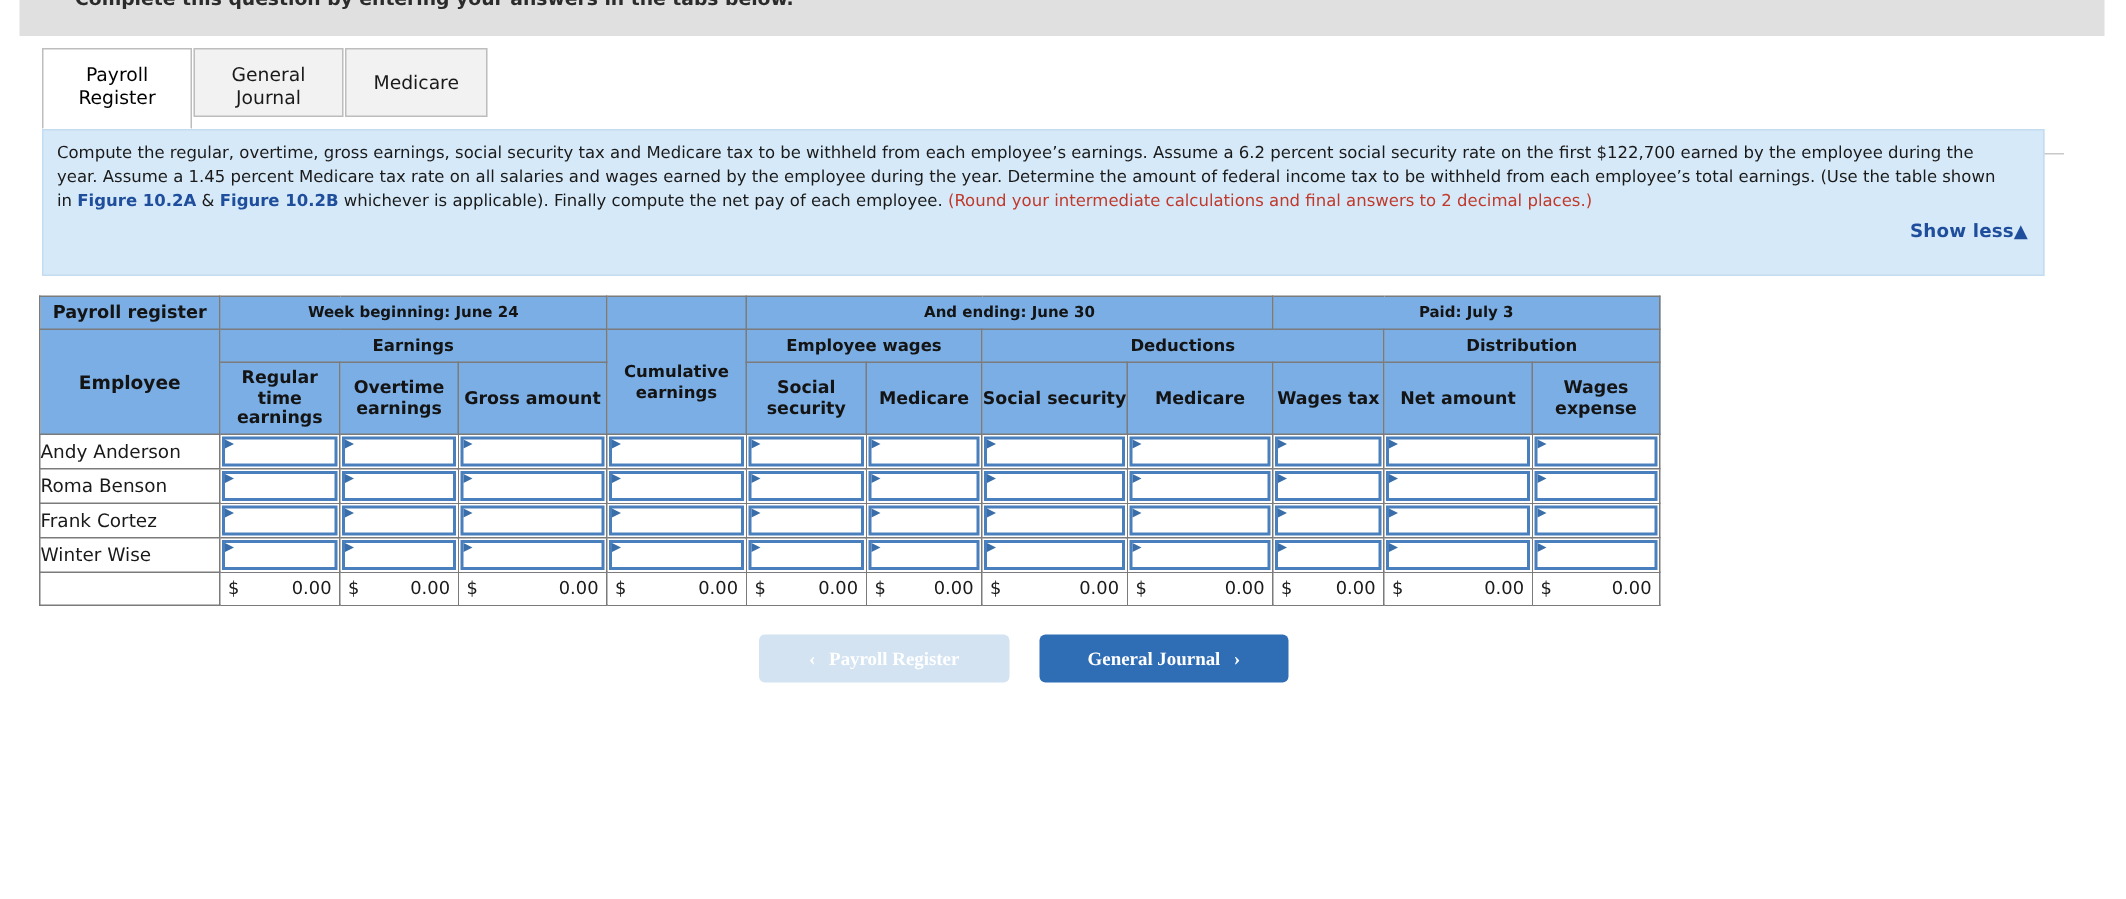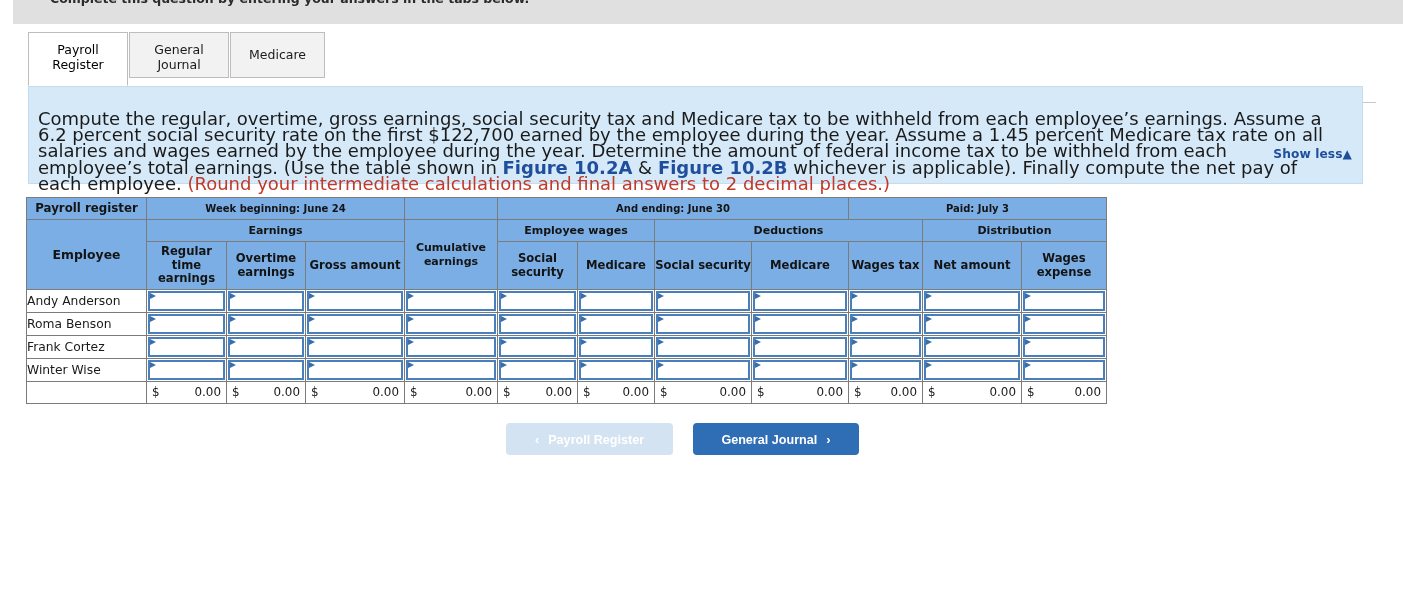--- a/index.html
+++ b/index.html
@@ -50,22 +50,22 @@
     background: #c8c8c8;
   }
 
   
   #instructions {
     position: absolute; left: 28px; top: 86px; width: 1335px; height: 98px;
     background: #d6e9f8;
     border: 1px solid #c3dcef;
   }
   #instruction-text {
-    position: absolute; left: 9px; top: 24px; width: 1295px;
-    font-size: 18px; line-height: 16.2px; color: #1a1a1a;
+    position: absolute; left: 9px; top: 7px; width: 1295px;
+    font-size: 11px; line-height: 16.2px; color: #1a1a1a;
   }
   #instruction-text b { color: #1f4e9c; }
   .red { color: #c0392b; }
   #show-less {
     position: absolute; right: 10px; bottom: 22px;
     font-size: 12.2px; font-weight: bold; color: #1f4e9c;
     cursor: pointer; letter-spacing: .1px;
   }
 
   
@@ -150,21 +150,21 @@
     border-bottom: 1px solid #8a8a8a;
   }
   .tot-dollar { position: absolute; left: 5px; top: 3px; }
   .tot-val    { position: absolute; right: 5px; top: 3px; }
 
   
   #nav-row { position: absolute; left: 506px; top: 423px; height: 32px; }
   .navbtn {
     position: absolute; top: 0; height: 32px;
     border: 0; border-radius: 4px;
-    font-family: Liberation Sans, sans-serif;
+    font-family: Liberation Serif, serif;
     font-size: 12.6px; font-weight: bold;
     cursor: pointer;
     white-space: nowrap;
   }
   #btn-prev {
     left: 0; width: 167px;
     background: #d3e3f2; color: #ffffff;
   }
   #btn-next {
     left: 187px; width: 166px;

